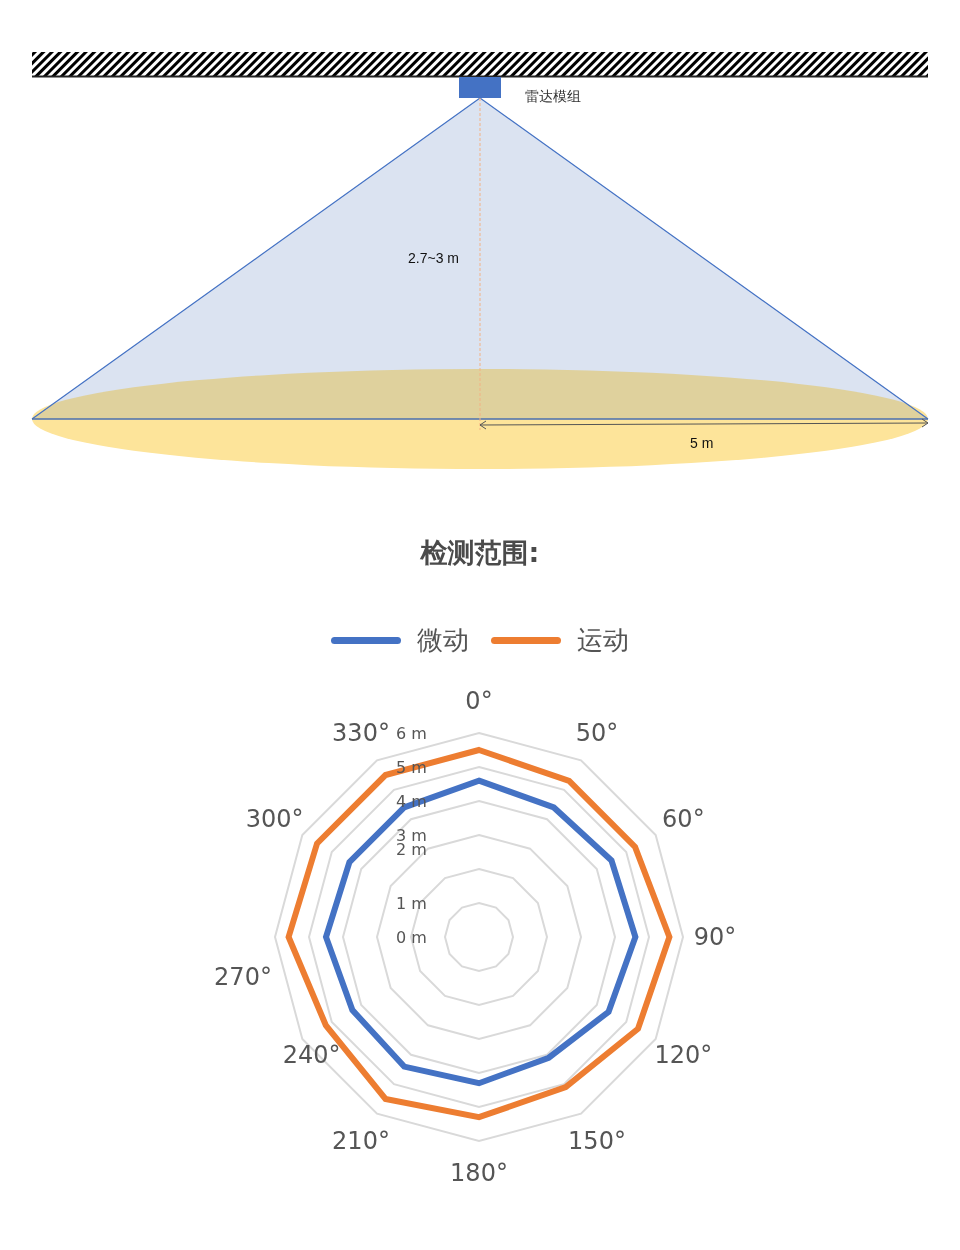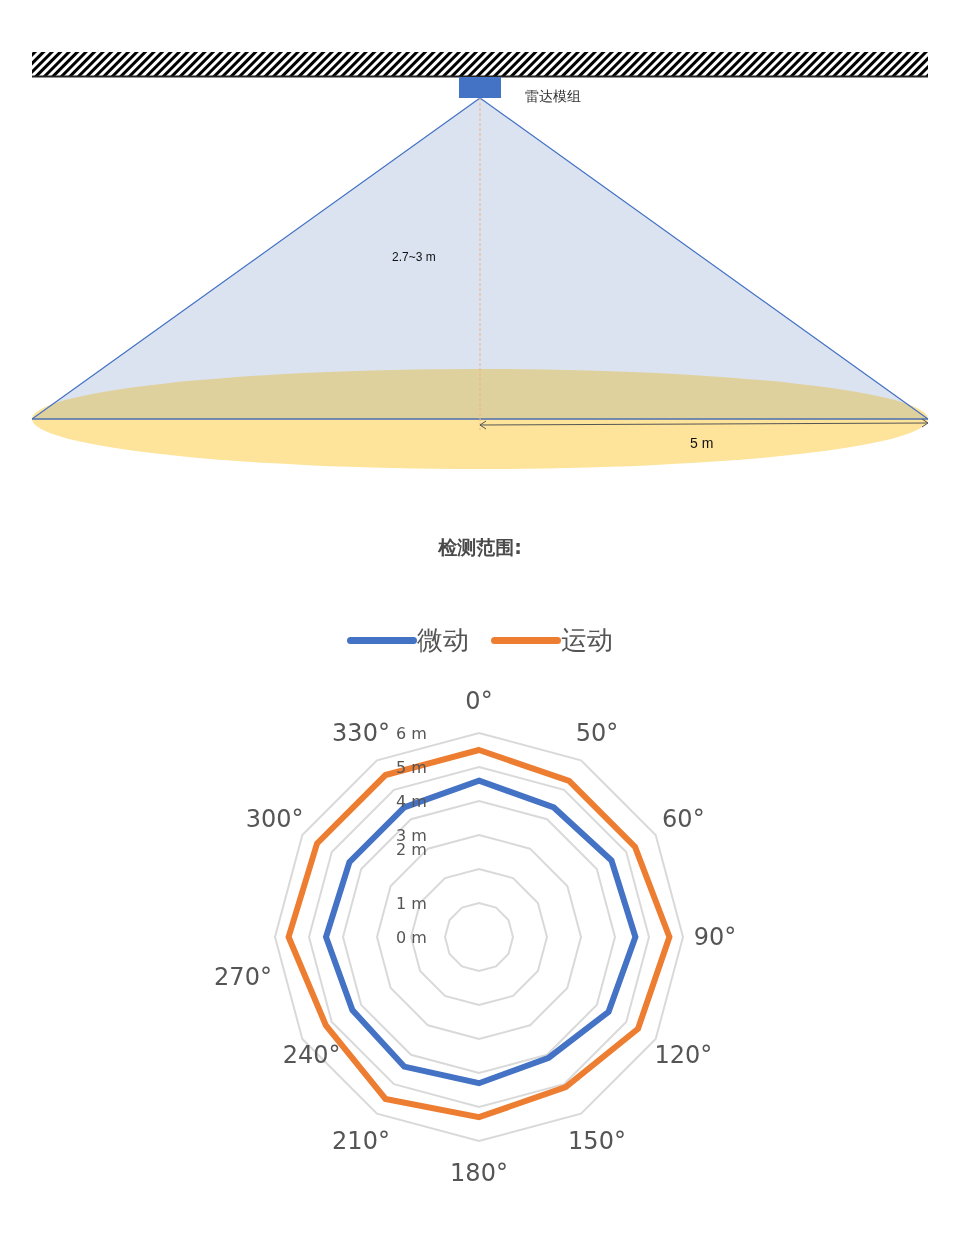--- a/index.html
+++ b/index.html
@@ -1,26 +1,26 @@
 <!DOCTYPE html>
 <html><head>
 <meta charset="utf-8">
 <style>
   html, body { margin: 0; padding: 0; background: #ffffff; }
   body { width: 960px; height: 1250px; position: relative; overflow: hidden;
          font-family: "Liberation Sans", "DejaVu Sans", sans-serif; }
   .layer { position: absolute; left: 0; top: 0; }
   .abs { position: absolute; white-space: nowrap; }
   .module-label { left: 525px; top: 88px; font-family: "DejaVu Serif", serif; font-size: 14px; color: #333; }
-  .height-label { left: 392px; top: 250px; font-size: 12px; color: #111; }
+  .height-label { left: 408px; top: 250px; font-size: 14px; color: #111; }
   .width-label { left: 690px; top: 435px; font-size: 14px; color: #111; }
   .section-title { left: 0; width: 960px; top: 535px; text-align: center; font-family: "DejaVu Sans", sans-serif;
-                   font-size: 19px; font-weight: bold; color: #4a4a4a; }
+                   font-size: 27px; font-weight: bold; color: #4a4a4a; }
   .legend { left: 0; width: 960px; top: 623px; display: flex; justify-content: center; align-items: center; gap: 22px; }
-  .legend-item { display: flex; align-items: center; gap: 0; }
+  .legend-item { display: flex; align-items: center; gap: 16px; }
   .legend-swatch { width: 70px; height: 7px; border-radius: 4px; display: inline-block; }
   .legend-label { font-family: "DejaVu Sans", sans-serif; font-size: 26px; color: #555; }
   .axis-label { font-family: "DejaVu Sans", sans-serif; font-size: 24px; color: #555; transform: translate(-50%, -50%); }
   .ring-label { font-family: "DejaVu Sans", sans-serif; font-size: 16px; color: #555; transform: translate(0, -50%); }
 </style>
 </head>
 <body>
 
 <svg class="layer" width="960" height="500" viewBox="0 0 960 500">
   <defs>

